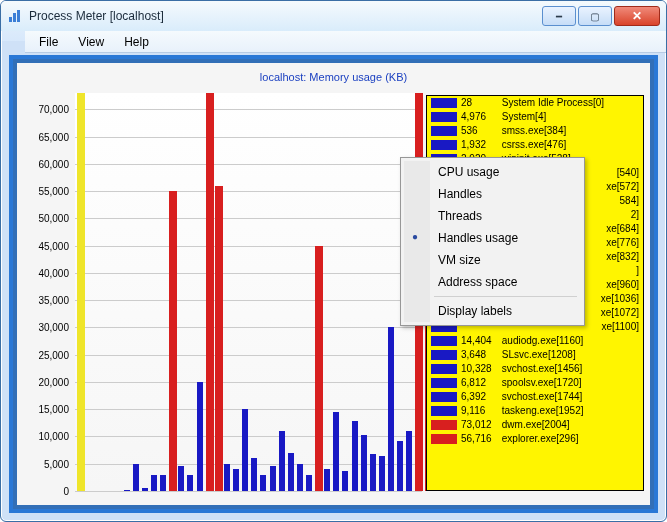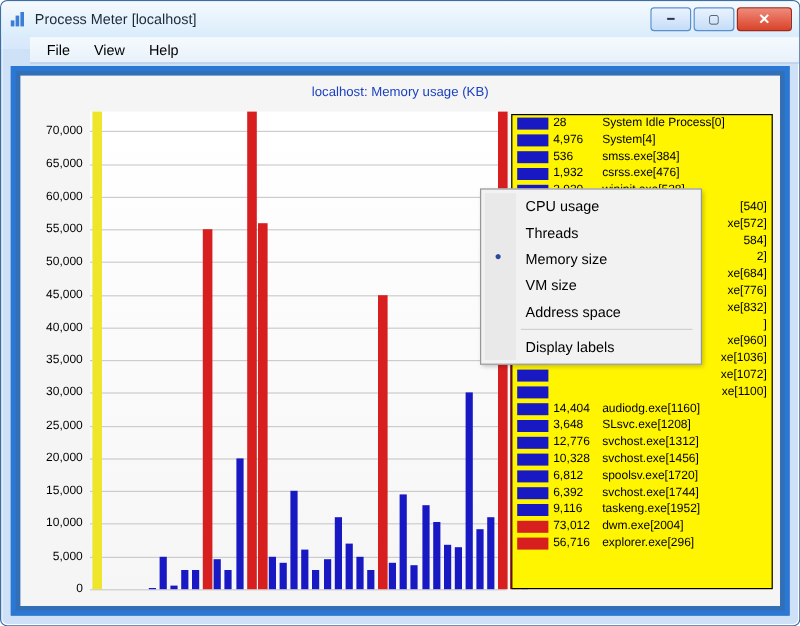--- a/index.html
+++ b/index.html
@@ -230,24 +230,20 @@
           <div class="legend-row">
             <div class="legend-swatch blue"></div>
             <div class="legend-text"><span class="val">14,404</span> audiodg.exe[1160]</div>
           </div>
           <div class="legend-row">
             <div class="legend-swatch blue"></div>
             <div class="legend-text"><span class="val">3,648</span> SLsvc.exe[1208]</div>
           </div>
           <div class="legend-row">
             <div class="legend-swatch blue"></div>
-            <div class="legend-text"><span class="val">12,776</span> svchost.exe[1312]</div>
-          </div>
-          <div class="legend-row">
-            <div class="legend-swatch blue"></div>
             <div class="legend-text"><span class="val">10,328</span> svchost.exe[1456]</div>
           </div>
           <div class="legend-row">
             <div class="legend-swatch blue"></div>
             <div class="legend-text"><span class="val">6,812</span> spoolsv.exe[1720]</div>
           </div>
           <div class="legend-row">
             <div class="legend-swatch blue"></div>
             <div class="legend-text"><span class="val">6,392</span> svchost.exe[1744]</div>
           </div>
@@ -264,21 +260,22 @@
             <div class="legend-text"><span class="val">56,716</span> explorer.exe[296]</div>
           </div>
         </div>
     </div>
   </div>
 
   <div class="context-menu">
     <div class="band"></div>
     <div id="cm-body">
         <div class="cm-item">CPU usage</div>
+        <div class="cm-item">Handles</div>
         <div class="cm-item">Threads</div>
-        <div class="cm-item checked">Memory size</div>
+        <div class="cm-item checked">Handles usage</div>
         <div class="cm-item">VM size</div>
         <div class="cm-item">Address space</div>
         <div class="cm-sep"></div>
         <div class="cm-item">Display labels</div>
       </div>
   </div>
 </div>
 
 </body></html>

